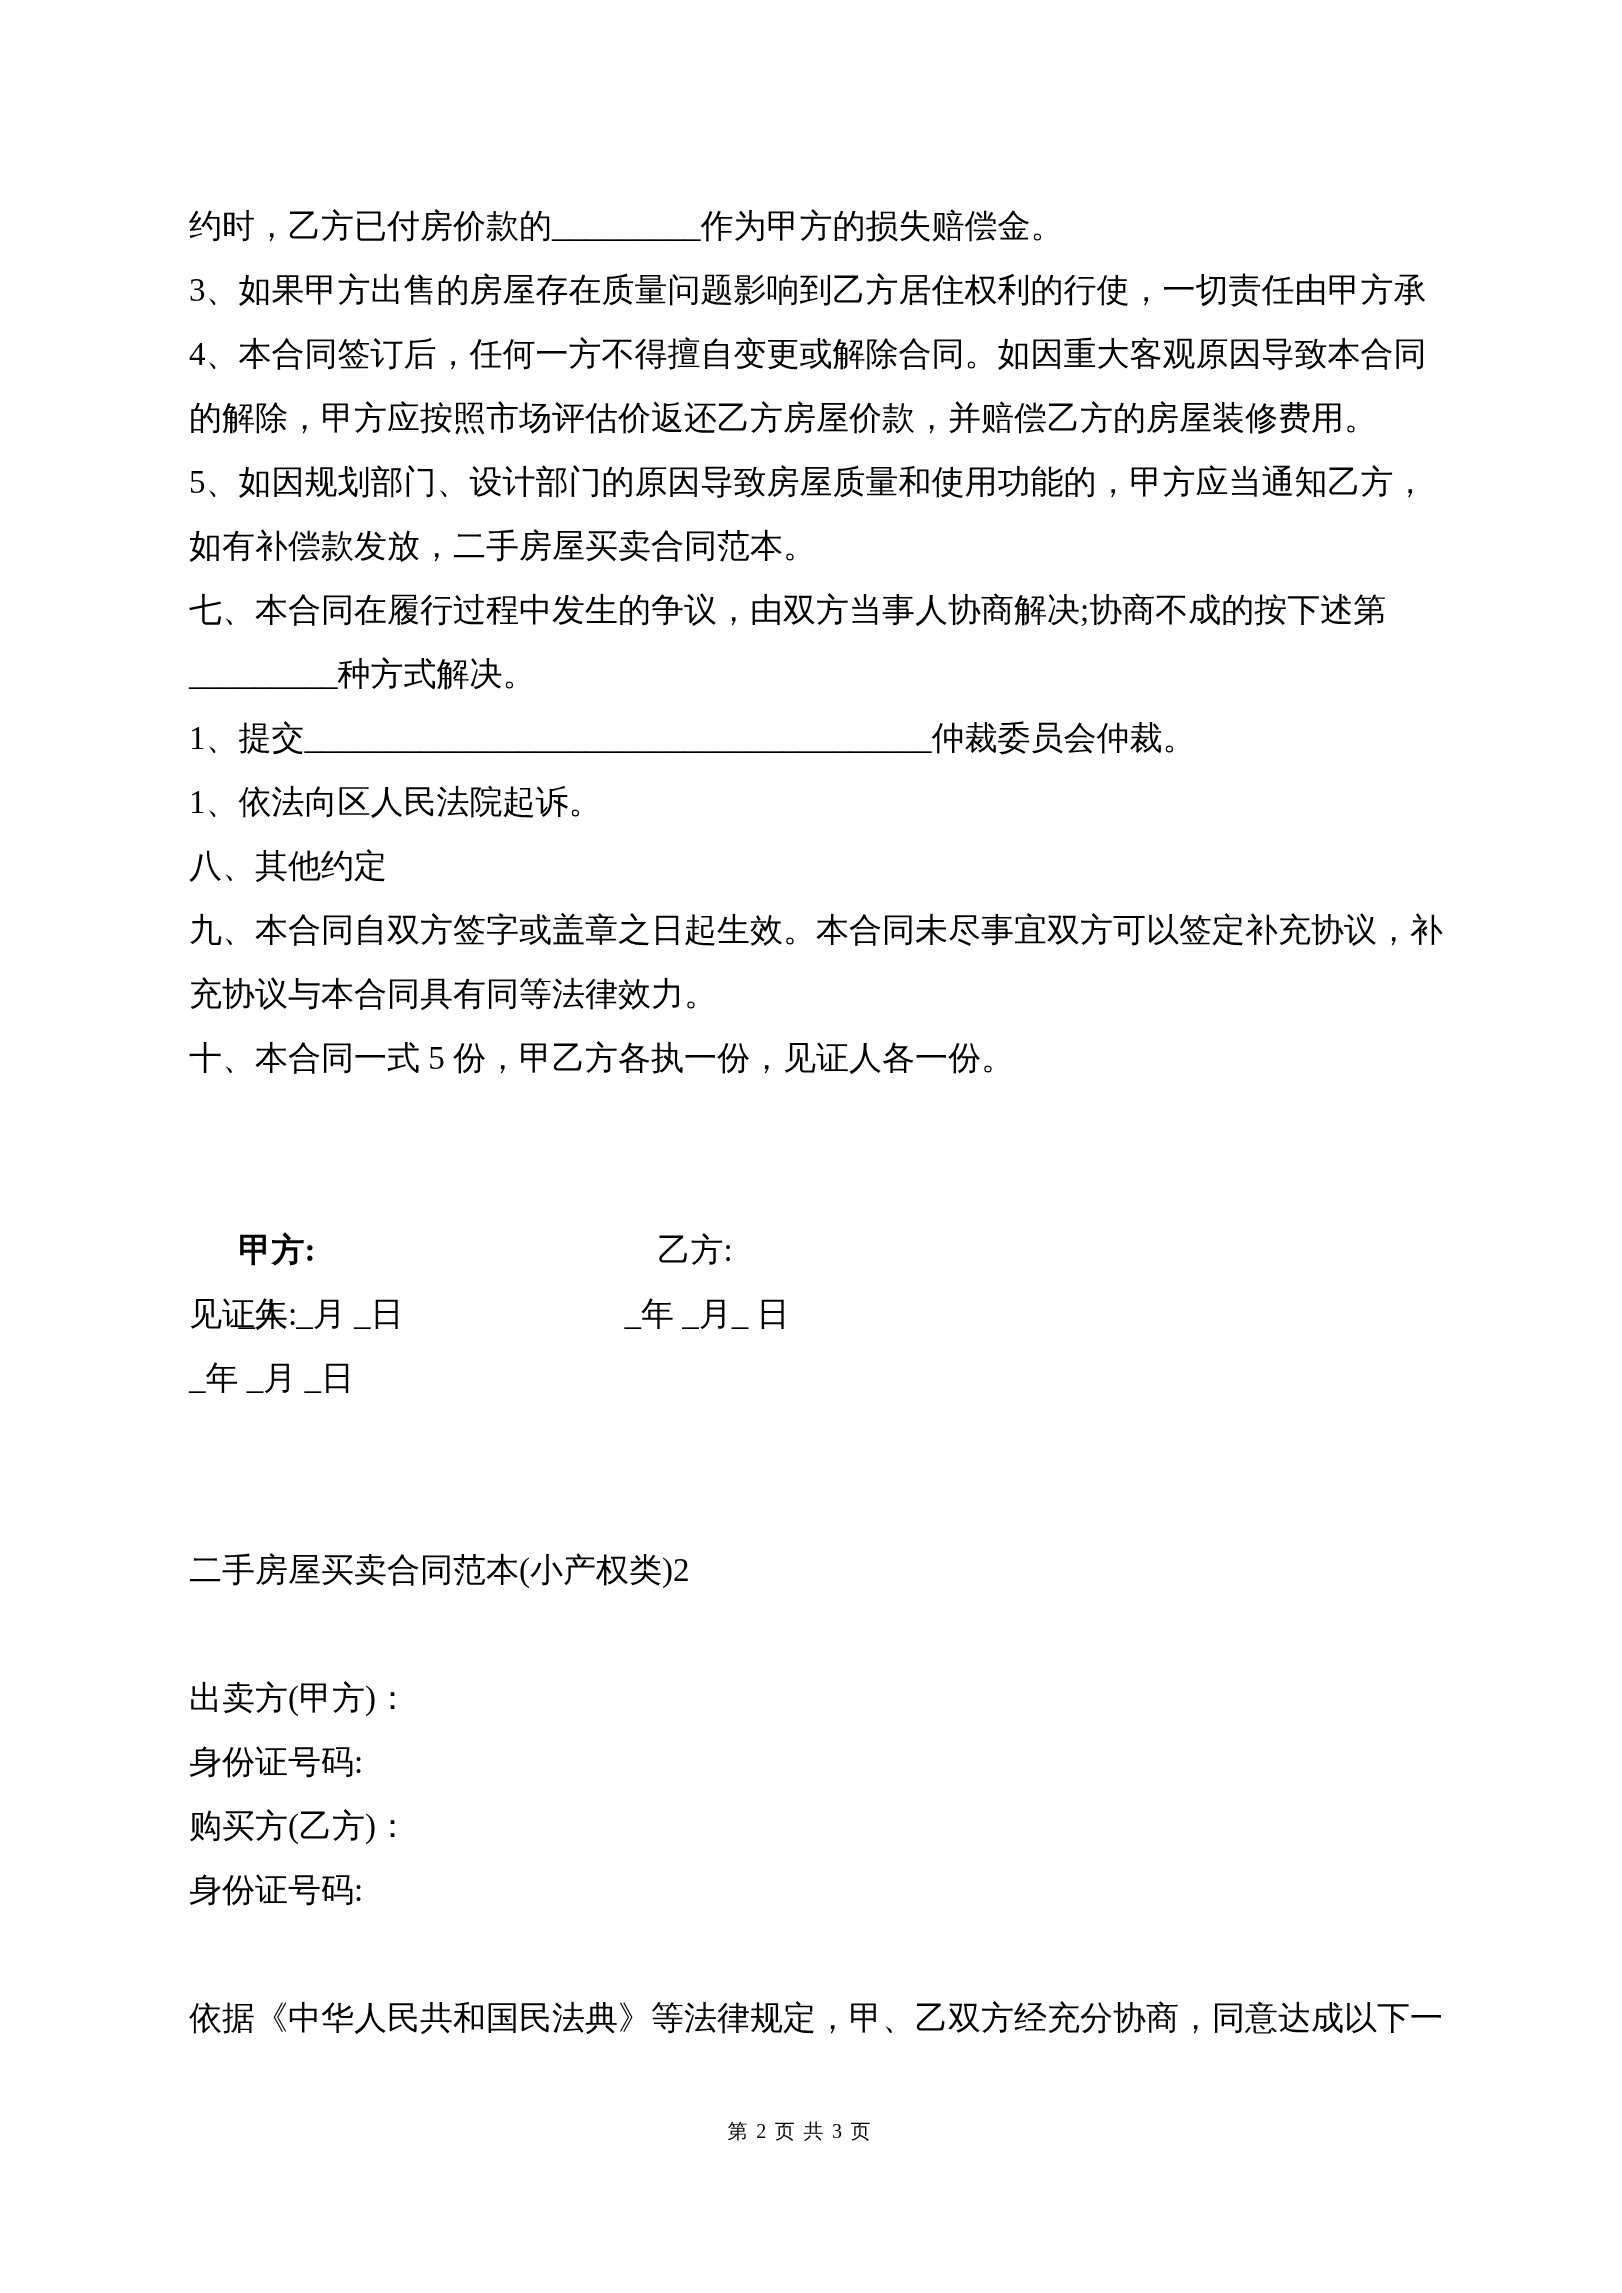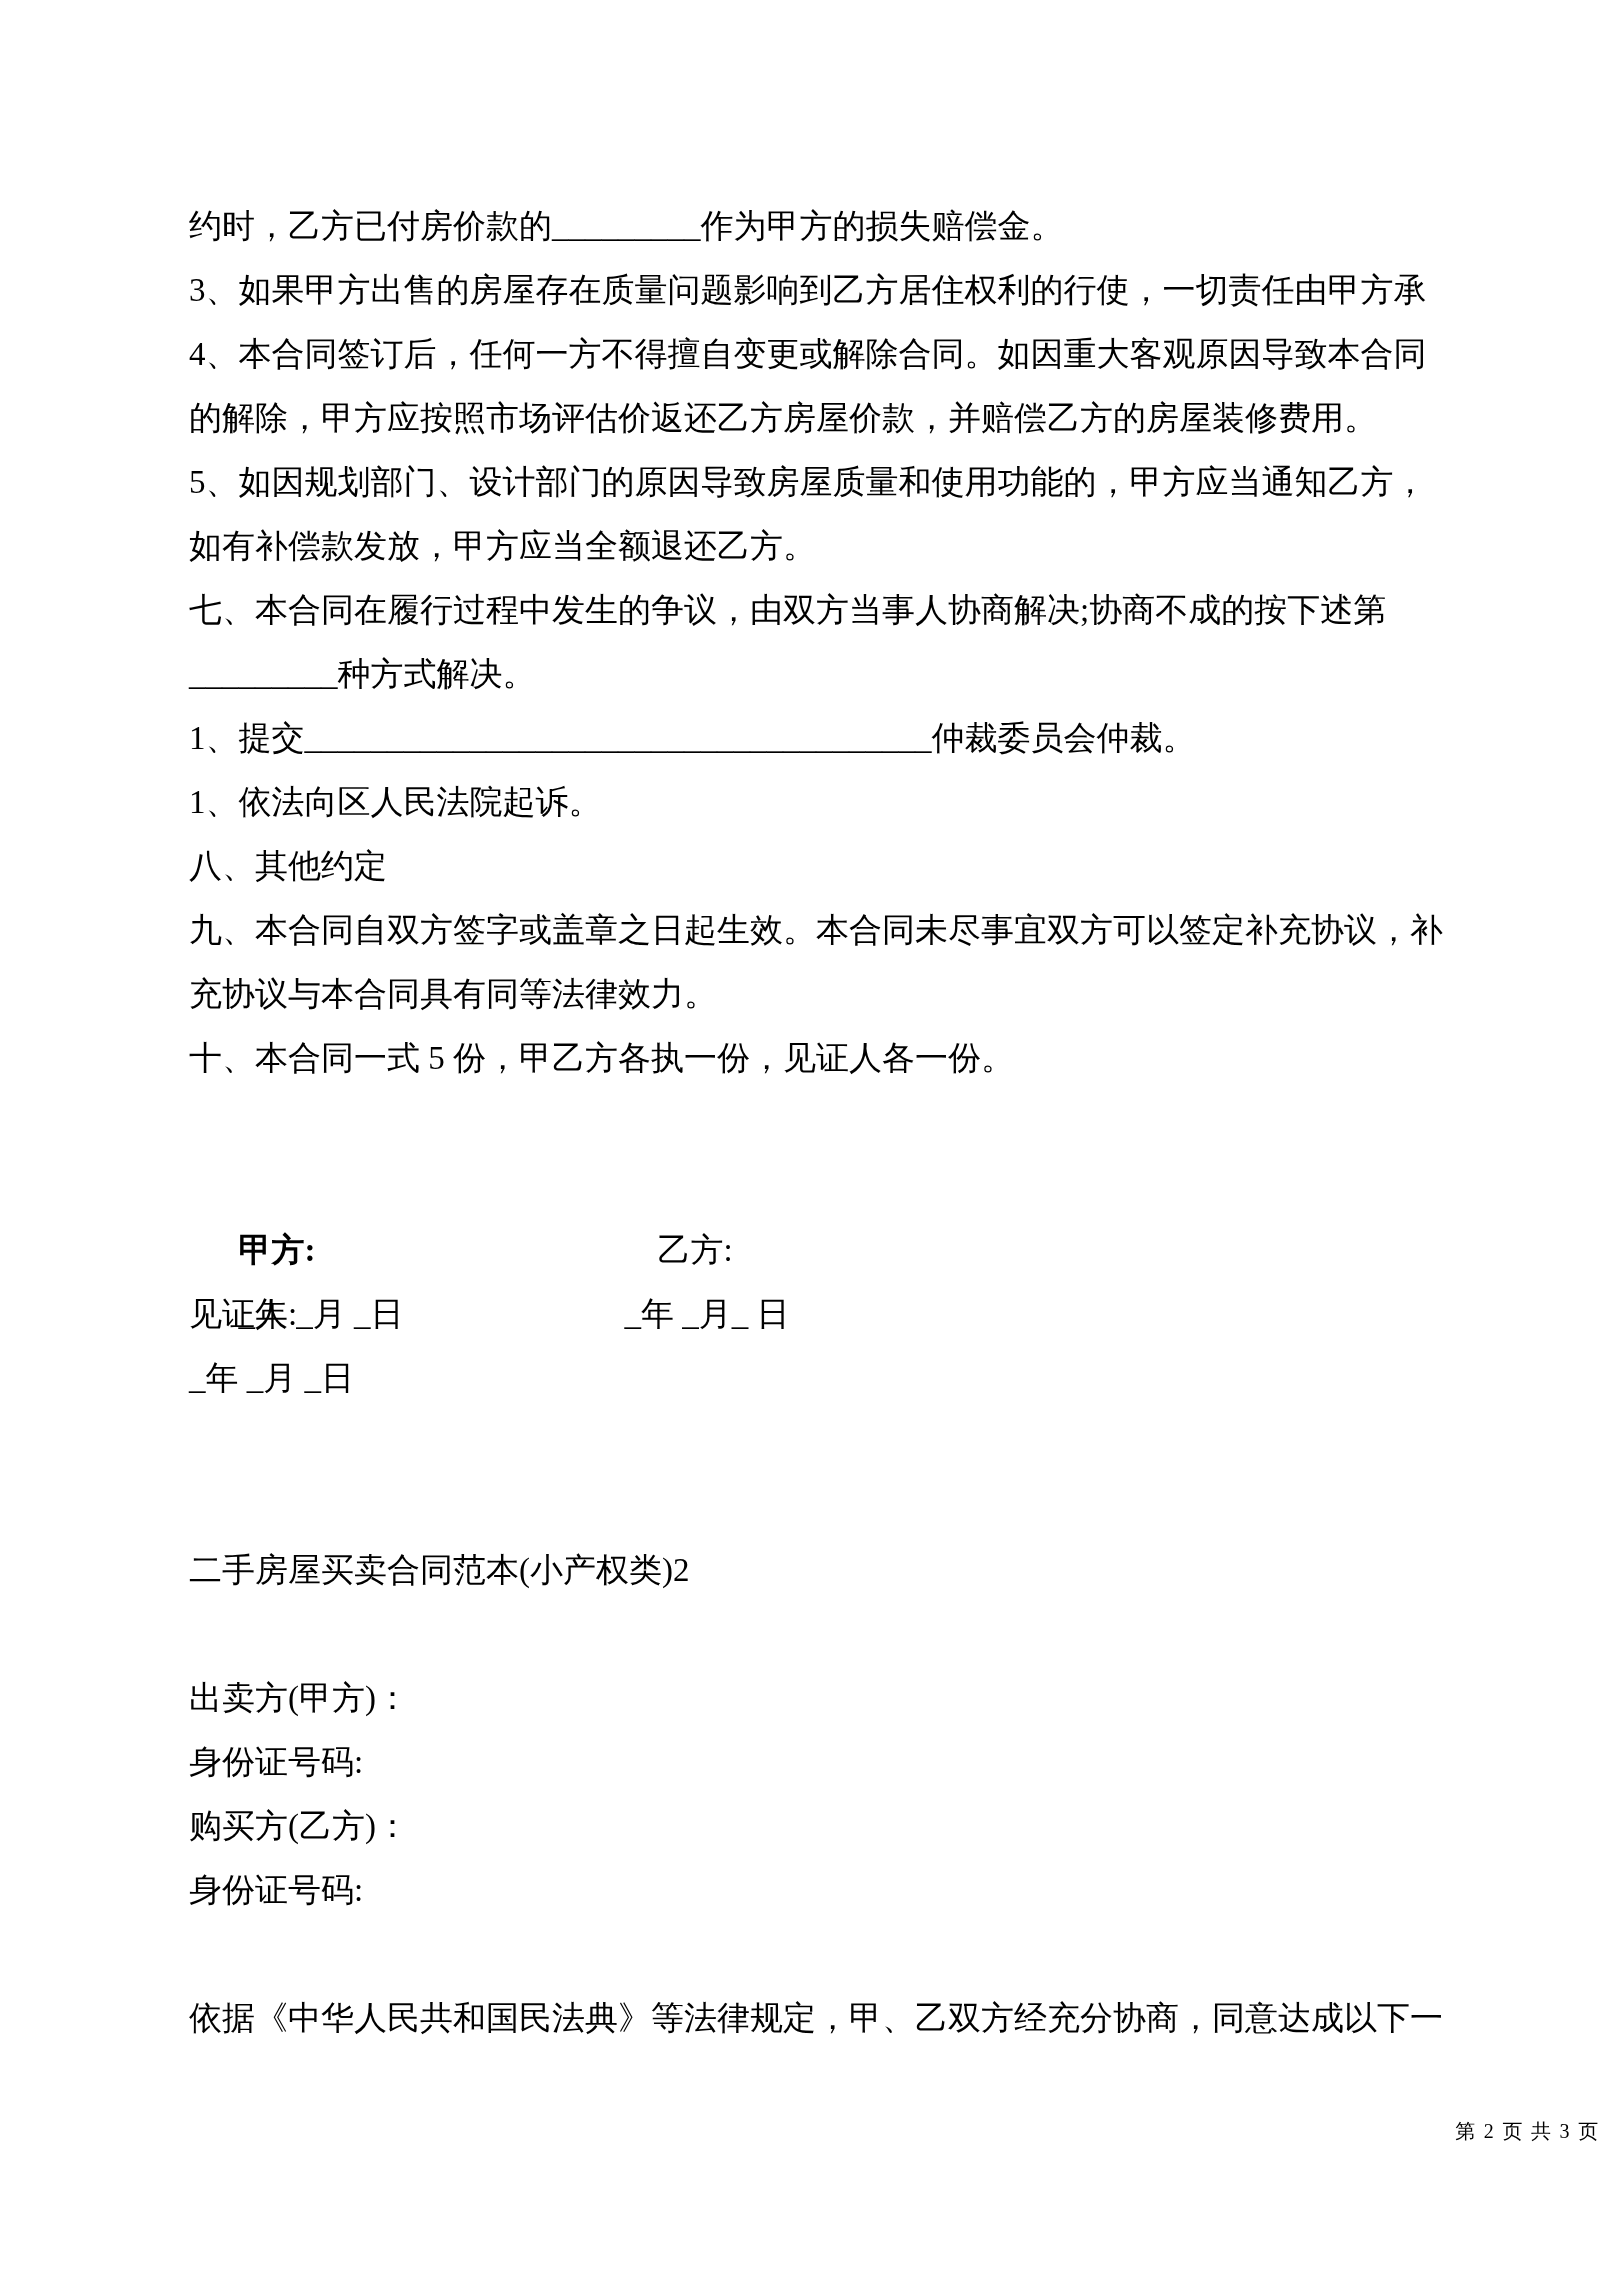--- a/index.html
+++ b/index.html
@@ -38,39 +38,39 @@
     .col-date {
       display: inline-block;
       width: 386px;
       white-space: pre;
     }
     .footer {
       position: absolute;
       top: 2118px;
       left: 0;
       width: 100%;
-      text-align: right;
+      text-align: center;
       font-size: 20px;
       letter-spacing: 1.8px;
       white-space: pre;
       color: #000000;
     }
   </style>
 </head>
 <body>
 
 <div class="page">
   <div class="content">
 
     <div class="line">约时，乙方已付房价款的_________作为甲方的损失赔偿金。</div>
     <div class="line">3、如果甲方出售的房屋存在质量问题影响到乙方居住权利的行使，一切责任由甲方承</div>
     <div class="line">4、本合同签订后，任何一方不得擅自变更或解除合同。如因重大客观原因导致本合同</div>
     <div class="line">的解除，甲方应按照市场评估价返还乙方房屋价款，并赔偿乙方的房屋装修费用。</div>
     <div class="line">5、如因规划部门、设计部门的原因导致房屋质量和使用功能的，甲方应当通知乙方，</div>
-    <div class="line">如有补偿款发放，甲方应当全额退还乙方。</div>
+    <div class="line">如有补偿款发放，二手房屋买卖合同范本。</div>
     <div class="line">七、本合同在履行过程中发生的争议，由双方当事人协商解决;协商不成的按下述第</div>
     <div class="line">_________种方式解决。</div>
     <div class="line">1、提交______________________________________仲裁委员会仲裁。</div>
     <div class="line">1、依法向区人民法院起诉。</div>
     <div class="line">八、其他约定</div>
     <div class="line">九、本合同自双方签字或盖章之日起生效。本合同未尽事宜双方可以签定补充协议，补</div>
     <div class="line">充协议与本合同具有同等法律效力。</div>
     <div class="line">十、本合同一式 5 份，甲乙方各执一份，见证人各一份。</div>
 
     <div class="line"></div>

